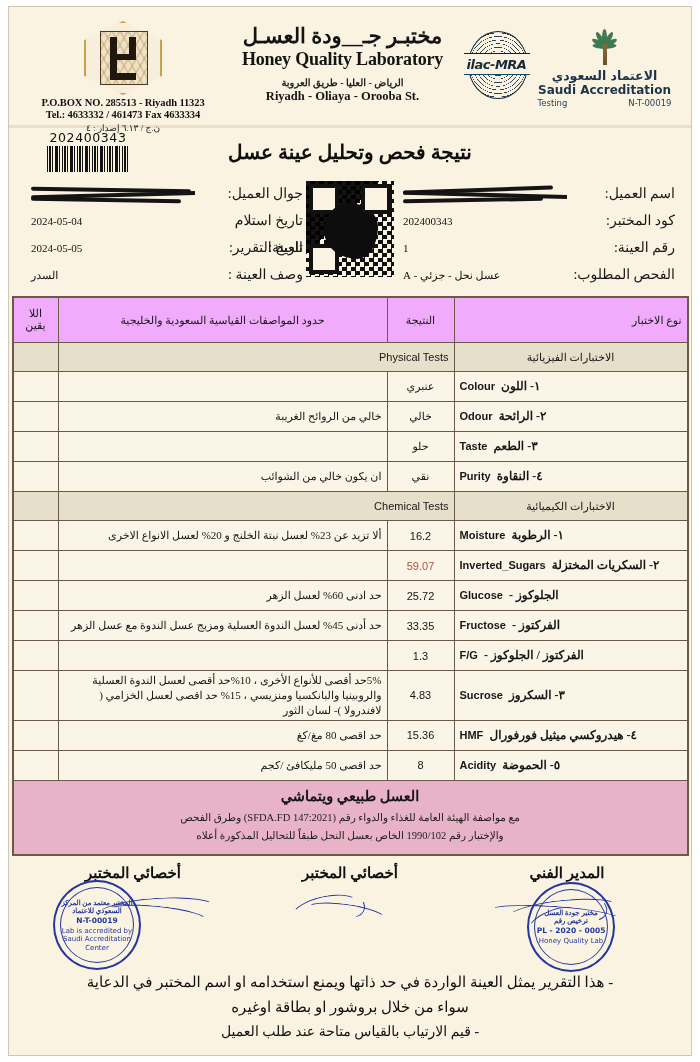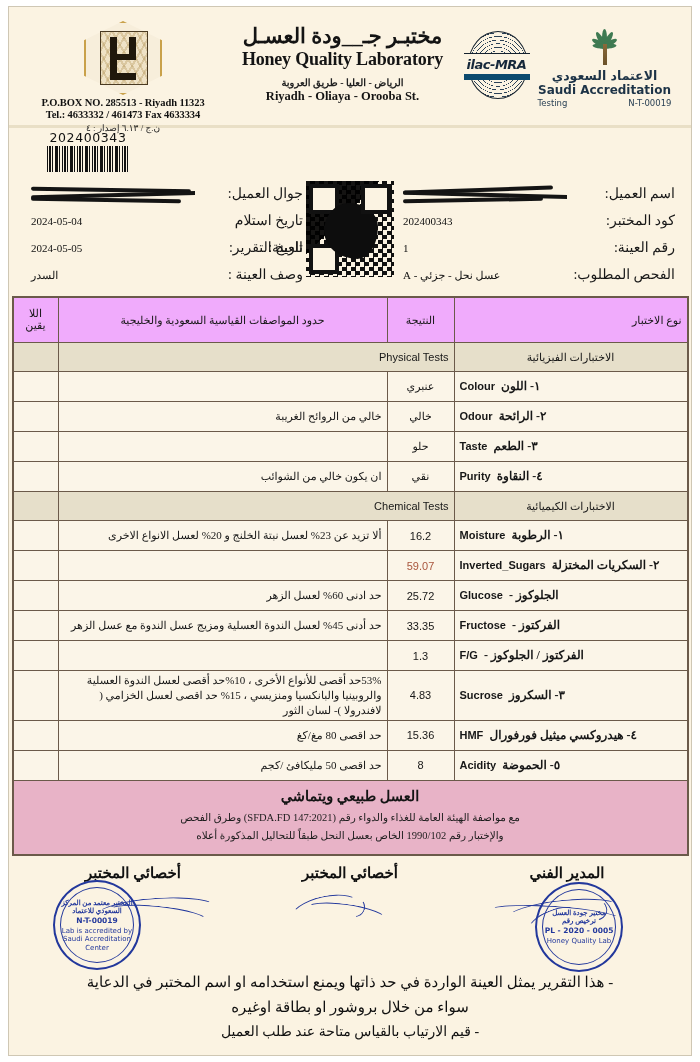--- a/index.html
+++ b/index.html
@@ -82,21 +82,21 @@
   .ilac .globe {
     position: absolute; left: 2px; top: 4px; width: 58px; height: 66px;
     border: 1px solid #14212e; border-radius: 50%;
     background:
       repeating-radial-gradient(circle at 50% 50%, transparent 0 3px, #2b4258 3px 3.6px),
       #fbf3e2;
     overflow: hidden;
   }
   .ilac .band {
     position: absolute; left: -2px; top: 26px; width: 66px; height: 20px;
-    background: #fbf3e2; border-top: 1px solid #14212e; border-bottom: 6px solid #0c4a6e;
+    background: #fbf3e2; border-top: 1px solid #14212e; border-bottom: 1px solid #0c4a6e;
     display: flex; align-items: center; justify-content: center;
   }
   .ilac .band span {
     font-family: "DejaVu Sans", sans-serif;
     font-weight: bold; font-size: 13px; color: #16283a;
     direction: ltr; font-style: italic; letter-spacing: -0.5px;
   }
   .saudi-acc { width: 138px; text-align: center; }
   .palm {
     width: 46px; height: 40px; margin: 0 auto 1px auto; position: relative;
@@ -346,20 +346,21 @@
       </div>
     </div>
   </div>
   <div class="hdr-rule"></div>
 
   <div class="title-row">
     <div class="barcode-wrap">
       <div class="barcode-num">202400343</div>
       <div class="barcode"></div>
     </div>
+    <div class="report-title">نتيجة فحص وتحليل عينة عسل</div>
   </div>
 
   <div class="info">
 
     <div class="info-col">
       <div class="info-line">
         <div class="info-label">اسم العميل:</div>
         <div class="info-value">
           <span class="redact w2">
             <span class="s" style="top:0px;width:150px;transform:rotate(-2deg);"></span>
@@ -488,21 +489,21 @@
         </tr>
         <tr>
           <td class="t-name"><span>F/G</span>&nbsp;&nbsp;<span class="ar">- الفركتوز / الجلوكوز</span></td>
           <td class="t-res">1.3</td>
           <td class="t-lim"></td>
           <td class="t-unc"></td>
         </tr>
         <tr class="tall">
           <td class="t-name"><span>Sucrose</span>&nbsp;&nbsp;<span class="ar">٣- السكروز</span></td>
           <td class="t-res">4.83</td>
-          <td class="t-lim">53%حد أقصى للأنواع الأخرى ، 10%حد أقصى لعسل الندوة العسلية والروبينيا والبانكسيا ومنزيسي ، 15% حد اقصى لعسل الخزامي ( لافندرولا )- لسان الثور</td>
+          <td class="t-lim">5%حد أقصى للأنواع الأخرى ، 10%حد أقصى لعسل الندوة العسلية والروبينيا والبانكسيا ومنزيسي ، 15% حد اقصى لعسل الخزامي ( لافندرولا )- لسان الثور</td>
           <td class="t-unc"></td>
         </tr>
         <tr>
           <td class="t-name"><span>HMF</span>&nbsp;&nbsp;<span class="ar">٤- هيدروكسي ميثيل فورفورال</span></td>
           <td class="t-res">15.36</td>
           <td class="t-lim">حد اقصى 80 مغ/كغ</td>
           <td class="t-unc"></td>
         </tr>
         <tr>
           <td class="t-name"><span>Acidity</span>&nbsp;&nbsp;<span class="ar">٥- الحموضة</span></td>
@@ -522,21 +523,21 @@
 
   <div class="signs">
     <div class="sign-block">
       <div class="sign-title">المدير الفني</div>
       <div class="scribble">
         <span class="ink" style="left:40px;top:16px;width:110px;height:22px;transform:rotate(-6deg);"></span>
         <span class="ink" style="left:22px;top:22px;width:130px;height:16px;transform:rotate(4deg);"></span>
         <span class="ink" style="left:95px;top:8px;width:44px;height:26px;transform:rotate(18deg);border-color:transparent #23389c transparent transparent;"></span>
         <span class="ink" style="left:60px;top:26px;width:50px;height:20px;transform:rotate(-22deg);"></span>
       </div>
-      <div class="stamp s1" style="left:68px;top:18px;">
+      <div class="stamp s1" style="left:60px;top:18px;">
         <div class="s-top">مختبر جودة العسل</div>
         <div class="s-top">ترخيص رقم</div>
         <div class="s-mid">PL - 2020 - 0005</div>
         <div class="s-bot">Honey Quality Lab</div>
       </div>
     </div>
 
     <div class="sign-block">
       <div class="sign-title">أخصائي المختبر</div>
       <div class="scribble">

